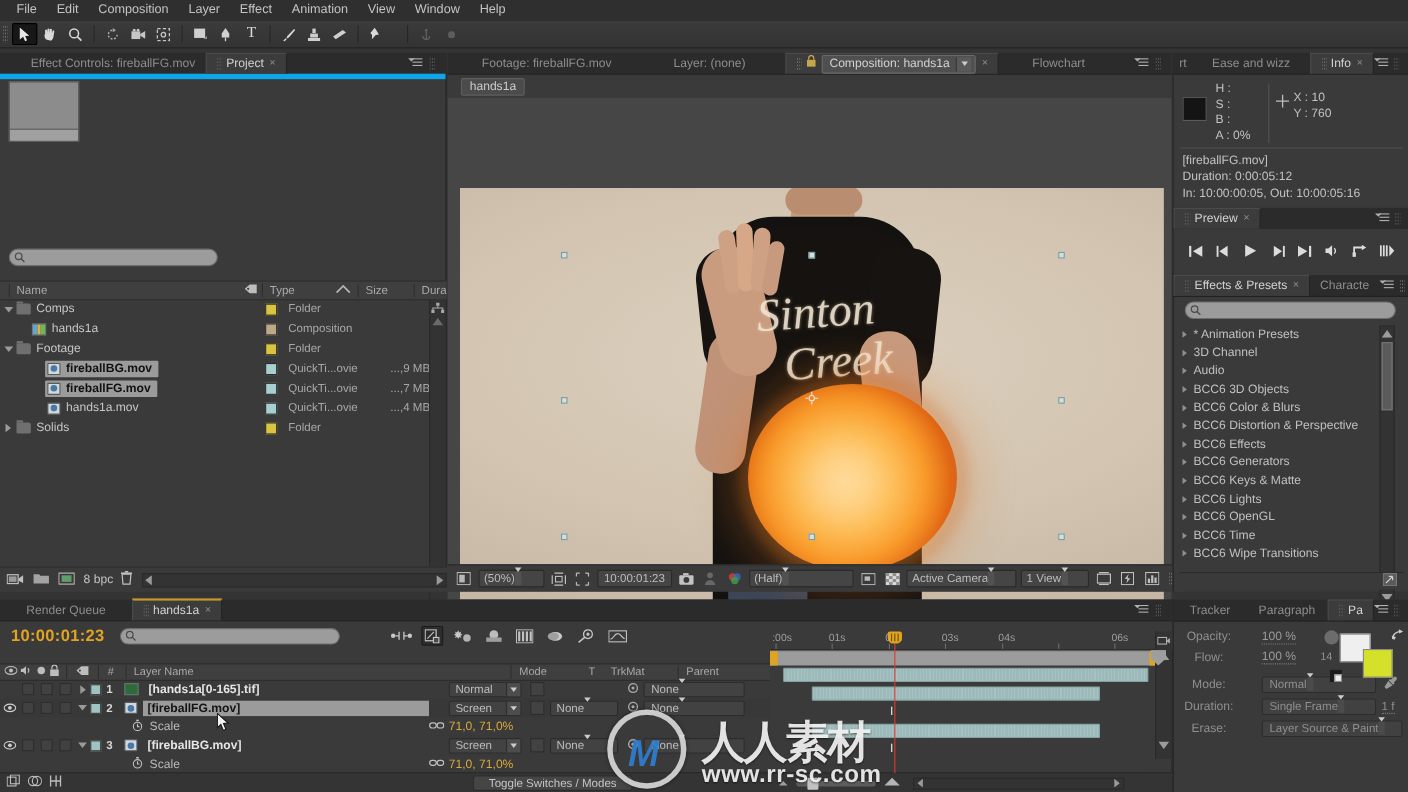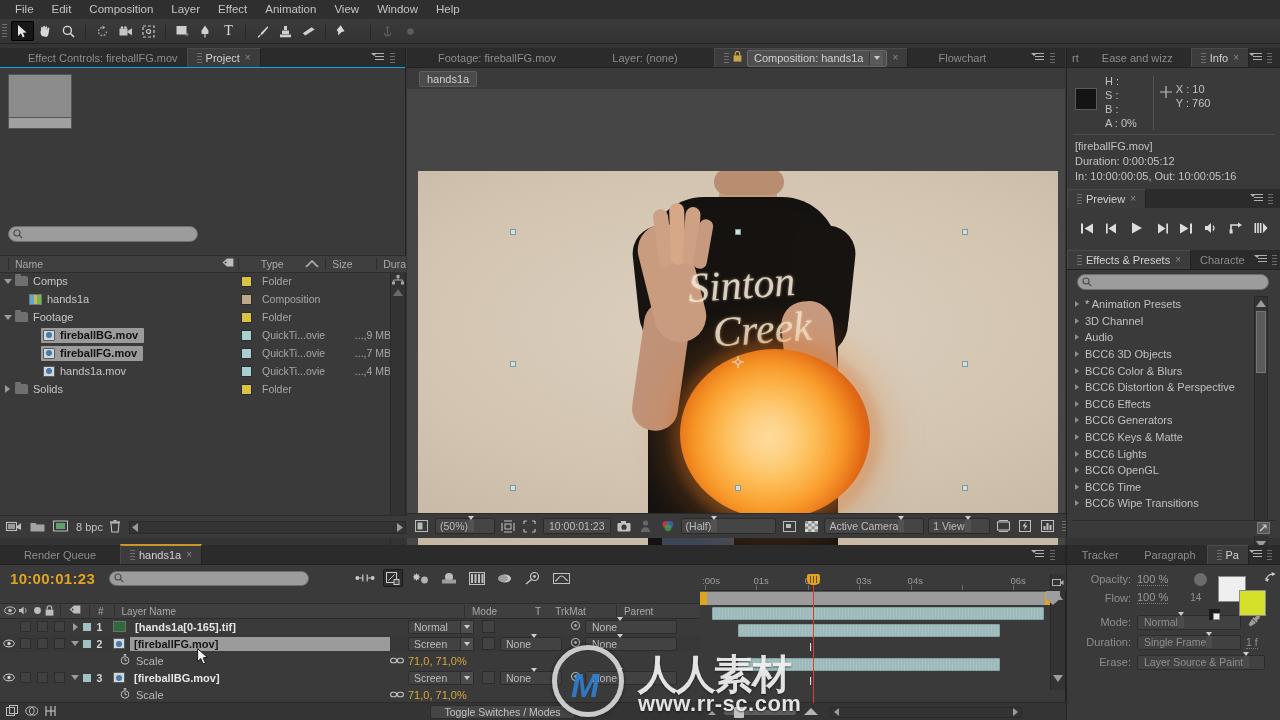--- a/index.html
+++ b/index.html
@@ -11,21 +11,21 @@
   }
   #app{position:relative;width:1280px;height:720px;background:#343434;}
 
   
   .row{display:flex;align-items:center;}
   .grip{width:5px;height:12px;margin-right:4px;flex:none;
         background-image:radial-gradient(circle,#777 0.6px,transparent 0.7px);
         background-size:2px 3px;opacity:.85;}
   .panel{position:absolute;background:#3a3a3a;box-sizing:border-box;}
   .tabbar{display:flex;align-items:flex-end;height:19px;background:#2b2b2b;
-          border-bottom:1px solid #0ea5e9;}
+          border-bottom:5px solid #0ea5e9;}
   .tab{height:18px;line-height:18px;padding:0 9px;color:#8d8d8d;font-size:11px;
        display:flex;align-items:center;white-space:nowrap;}
   .tab.active{background:#3c3c3c;color:#d2d2d2;border-left:1px solid #4a4a4a;
               border-right:1px solid #222;border-top:1px solid #4a4a4a;}
   .tab .x{margin-left:5px;color:#8a8a8a;font-size:10px;}
   .menu-ico{width:14px;height:12px;position:relative;flex:none;}
   .menu-ico::before{content:"";position:absolute;left:4px;top:1px;width:9px;height:1px;
       box-shadow:0 0 0 0 #b0b0b0,0 3px 0 #b0b0b0,0 6px 0 #b0b0b0;background:#b0b0b0;}
   .menu-ico::after{content:"";position:absolute;left:0;top:1px;border-left:3px solid transparent;
       border-right:3px solid transparent;border-top:3px solid #b0b0b0;}
@@ -191,21 +191,21 @@
   #chead .knob::after{content:"";position:absolute;left:3px;top:2px;width:1px;height:7px;background:#6e4f08;
       box-shadow:3px 0 0 #6e4f08,6px 0 0 #6e4f08;}
   #cline{position:absolute;left:113px;top:11px;width:1px;height:118px;background:#e03a2f;z-index:11;}
   #tlscrollv{position:absolute;right:0;top:29px;width:14px;height:116px;background:#333;border-left:1px solid #2a2a2a;}
   #tlhscroll{position:absolute;left:700px;bottom:0;width:338px;height:16px;background:#343434;display:flex;align-items:center;}
 
   
   #paintpanel{left:1066px;top:545px;width:214px;height:175px;background:#3a3a3a;border-left:1px solid #232323;}
   #paint-tabbar{display:flex;align-items:flex-end;height:19px;background:#2b2b2b;border-bottom:1px solid #222;}
   .prow2{display:flex;align-items:center;height:20px;font-size:11px;color:#8f8f8f;}
-  .plabel{width:64px;text-align:right;margin-right:6px;color:#8f8f8f;}
+  .plabel{width:64px;text-align:center;margin-right:16px;color:#8f8f8f;}
   .pval{color:#9b9b9b;border-bottom:1px dotted #7c7c7c;}
   .pcombo{height:15px;background:#414141;border:1px solid #2c2c2c;border-radius:2px;display:flex;align-items:center;
           padding-left:6px;color:#8f8f8f;font-size:10.5px;box-sizing:border-box;}
   #brushdot{width:13px;height:13px;border-radius:50%;background:#6c6c6c;}
   #fgsw{position:absolute;right:34px;top:31px;width:28px;height:26px;background:#efefef;border:1px solid #8a8a8a;box-sizing:border-box;}
   #bgsw{position:absolute;right:14px;top:45px;width:27px;height:26px;background:#d5e02a;border:1px solid #8a8a8a;box-sizing:border-box;}
   #minisw{position:absolute;right:60px;top:64px;width:11px;height:11px;background:#1b1b1b;box-sizing:border-box;}
   #minisw::after{content:"";position:absolute;left:4px;top:4px;width:7px;height:7px;background:#efefef;border:1px solid #8a8a8a;box-sizing:border-box;}
 
   
@@ -367,21 +367,21 @@
       <span class="colsep" style="margin-left:8px;"></span>
       <span style="margin-left:6px;">Name</span>
       <span style="margin-left:auto"></span>
       <span style="margin-right:4px;">
         <svg width="12" height="10" viewBox="0 0 12 10">
             <path d="M0.5 4.6 L5 0.6 L11.4 0.6 L11.4 8.6 L5 8.6 Z" fill="#bdbdbd"></path>
             <circle cx="3.6" cy="4.6" r="1" fill="#3f3f3f"></circle>
           </svg>
       </span>
       <span class="colsep"></span>
-      <span style="margin-left:6px;width:54px;text-align:center;">Type</span>
+      <span style="margin-left:6px;width:54px;">Type</span>
       <span style="margin:0 6px;">
         <svg width="14" height="8" viewBox="0 0 14 8">
             <path d="M1 7 L7 1 L13 7" fill="none" stroke="#b5b5b5" stroke-width="1.6"></path>
           </svg>
       </span>
       <span class="colsep"></span>
       <span style="margin-left:6px;width:44px;">Size</span>
       <span class="colsep"></span>
       <span style="margin-left:6px;">Dura</span>
     </div>

